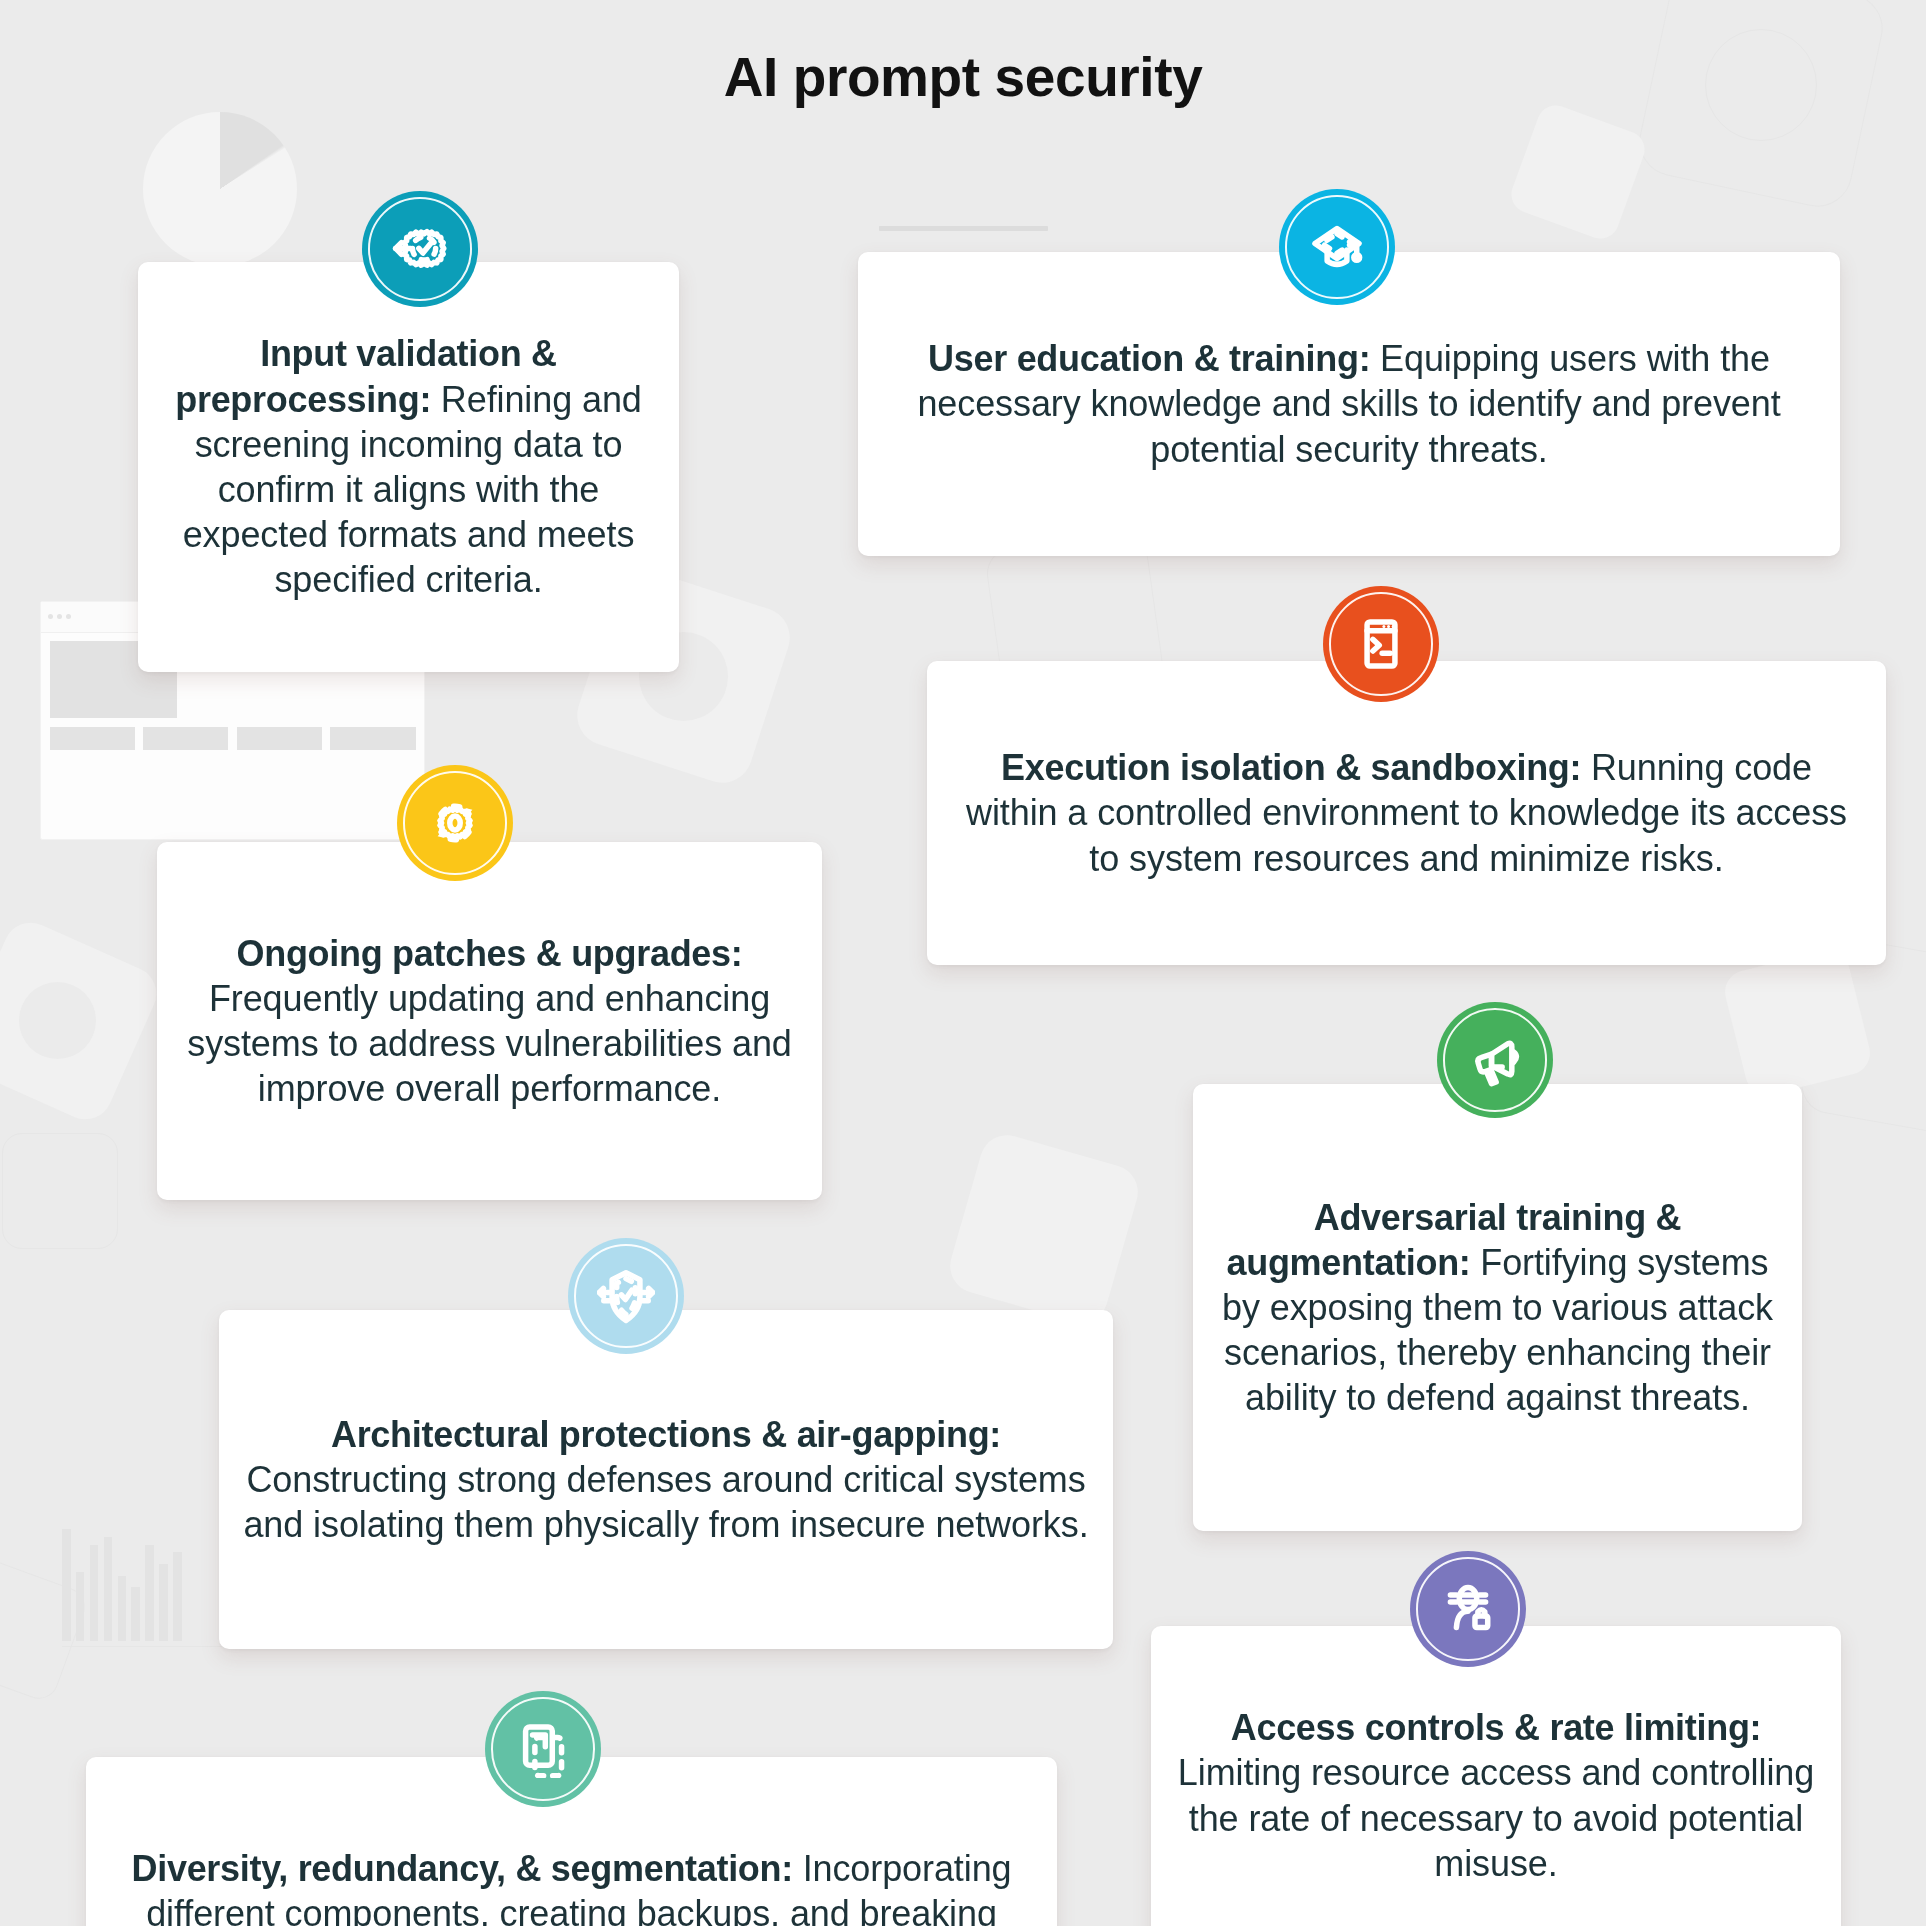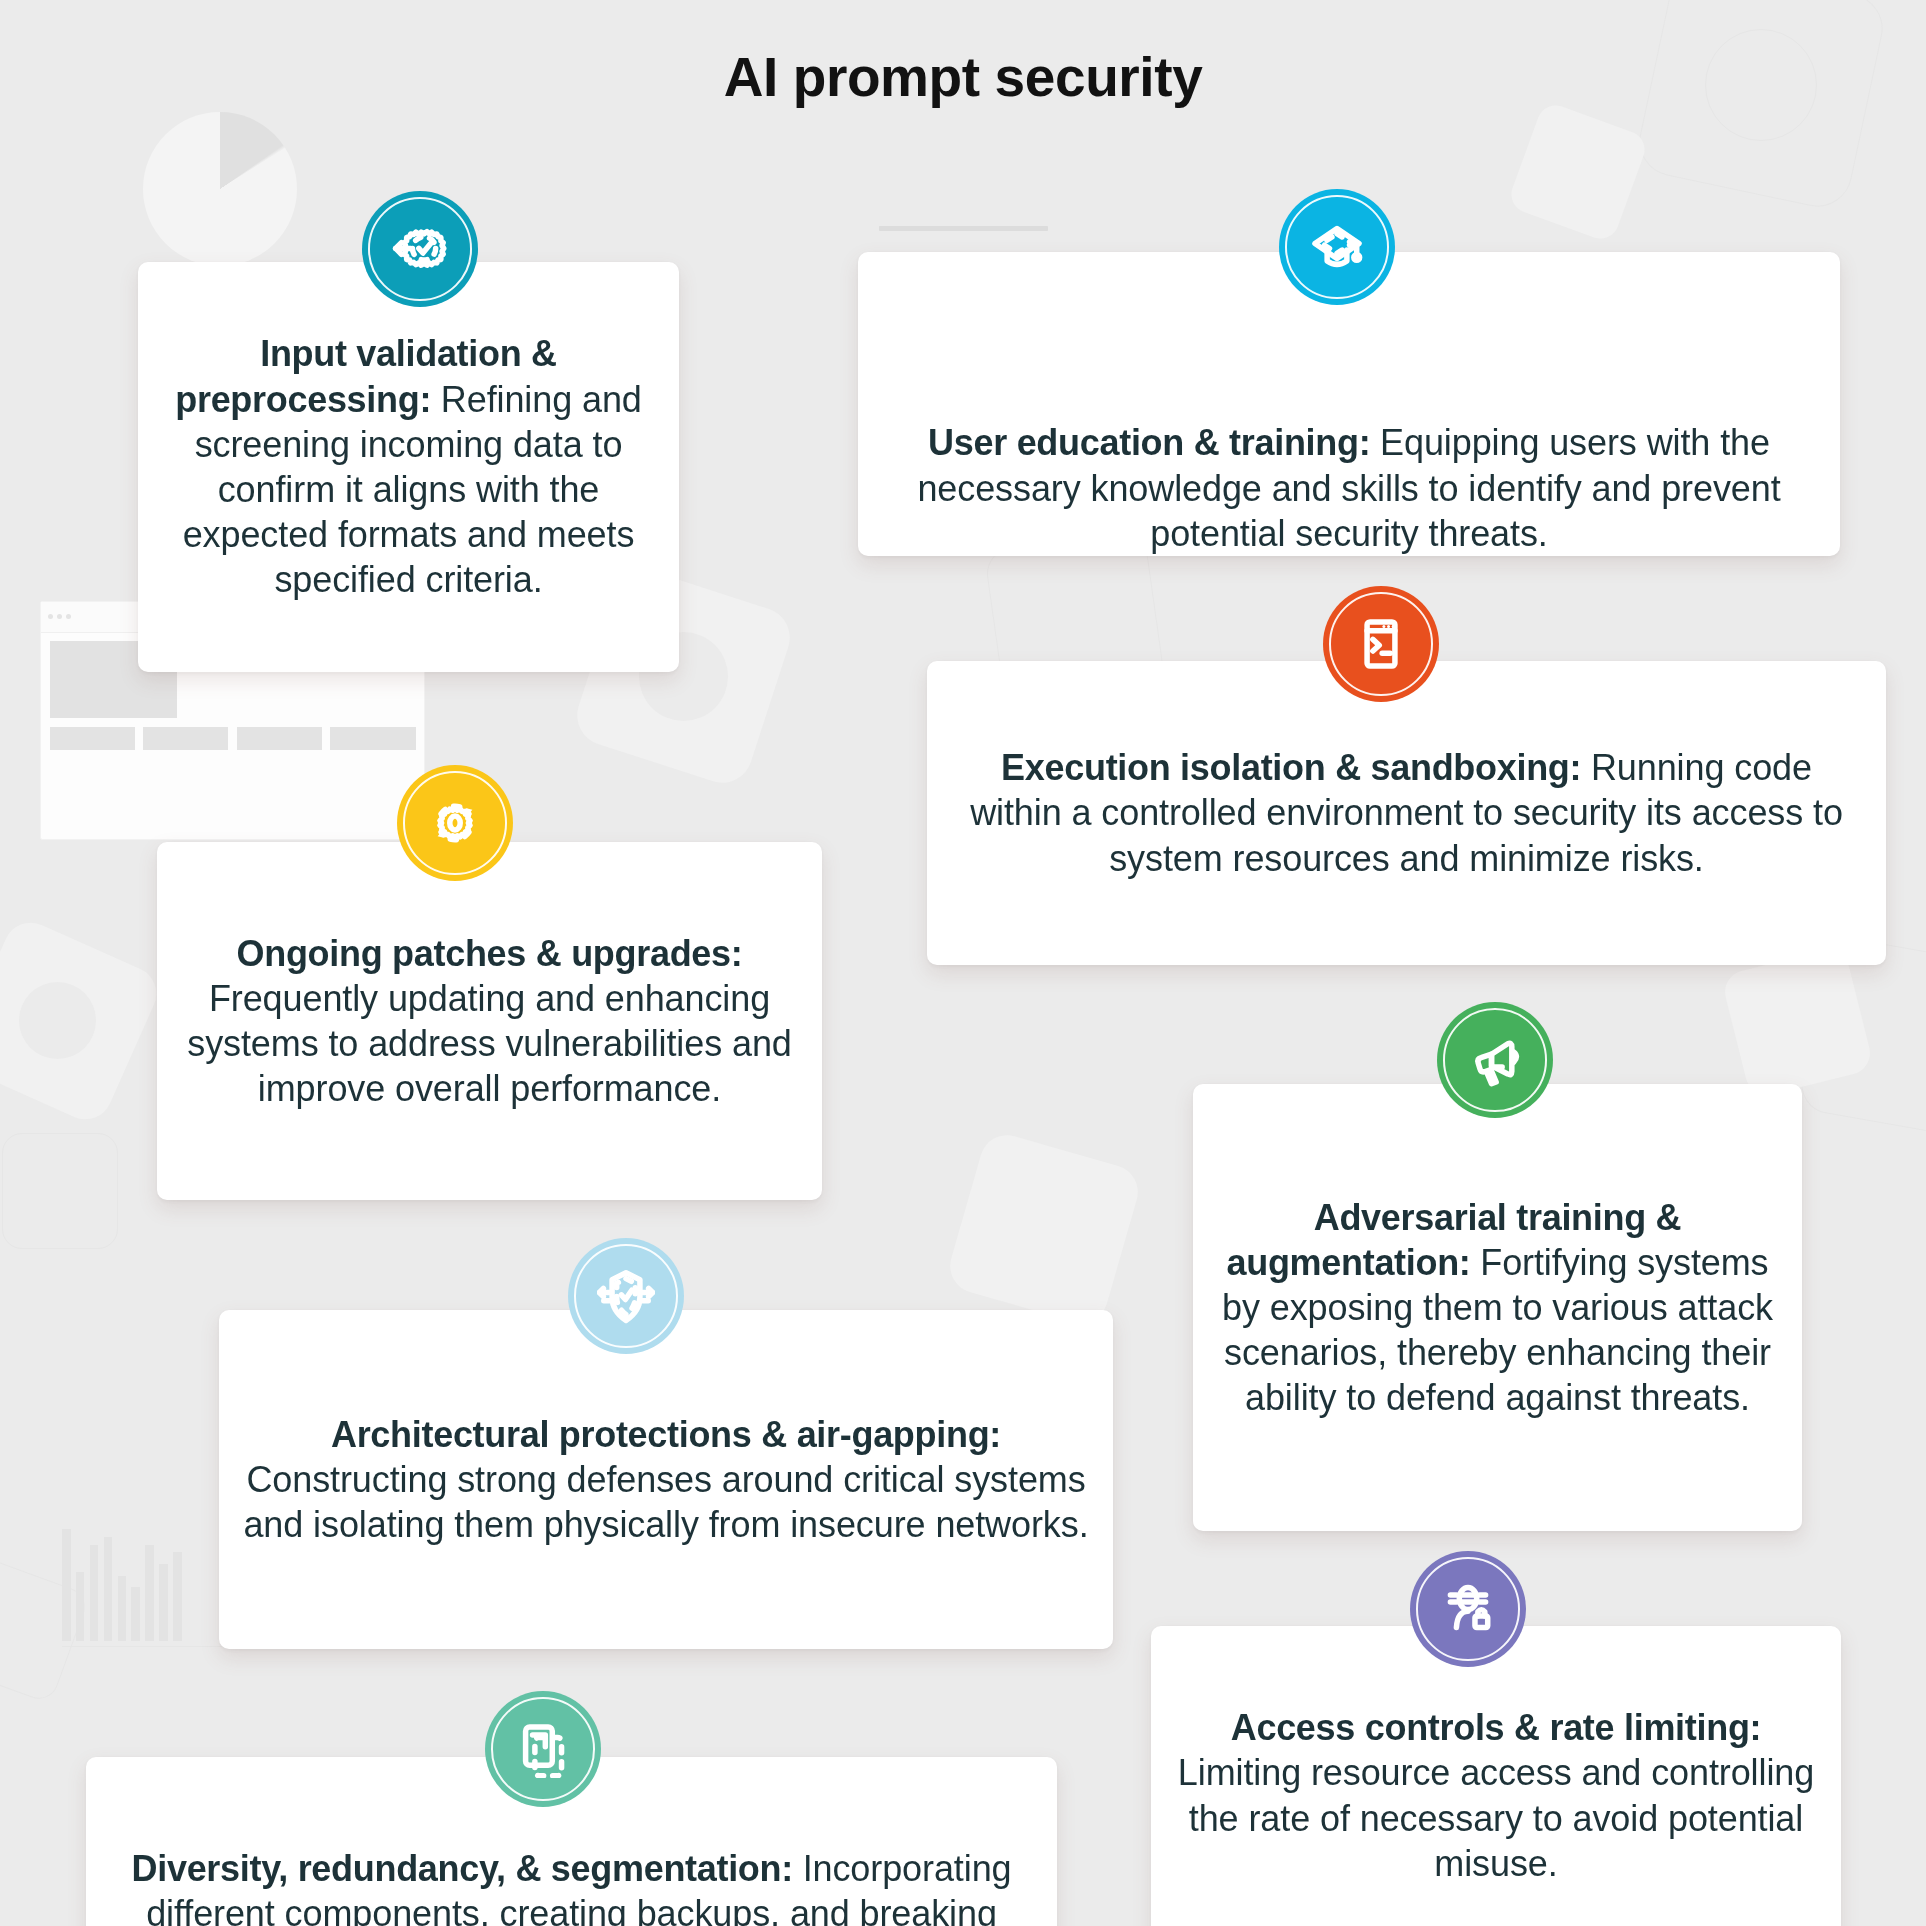--- a/index.html
+++ b/index.html
@@ -236,40 +236,40 @@
 <div class="badge" style="left:362px; top:191px; background:#0C9EB8;">
   <svg viewBox="0 0 100 100">
     <path d="M62 20 L66 24 L70 21 L74 25 L79 24 L81 29 L86 30 L86 36 L90 39 L88 44 L91 49 L88 54 L90 59 L86 62 L86 68 L81 69 L79 74 L74 73 L70 77 L66 74 L62 78 L57 75 L52 78 L48 74 L43 77 L39 73 L34 74 L32 69 L27 68 L27 62 L23 59 L25 54 L22 49 L25 44 L23 39 L27 36 L27 30 L32 29 L34 24 L39 25 L43 21 L48 25 L52 21 L57 24 Z"></path>
     <circle class="dashed" cx="57" cy="49" r="20"></circle>
     <path d="M48 49 L55 57 L68 41"></path>
     <path d="M34 49 L8 49"></path>
     <path d="M18 39 L8 49 L18 59"></path>
   </svg>
 </div>
 
-<div class="card" style="left:834px; top:252px; width:982px; height:304px;justify-content:flex-end;">
+<div class="card" style="left:834px; top:252px; width:982px; height:304px;">
   <div class="card-text">
     <span class="card-title">User education &amp; training: </span>
     <span class="card-body">Equipping users with the necessary knowledge and skills to identify and prevent potential security threats.</span>
   </div>
 </div>
 <div class="badge" style="left:1279px; top:189px; background:#0BB4E3;">
   <svg viewBox="0 0 100 100">
     <path d="M50 18 L88 44 L50 70 L12 44 Z"></path>
     <path class="dashed" d="M50 27 L76 44 L50 61 L24 44 Z"></path>
     <path d="M33 55 L33 74 Q50 86 67 74 L67 55"></path>
     <path d="M84 46 L84 62"></path>
     <circle cx="84" cy="68" r="5"></circle>
   </svg>
 </div>
 
 <div class="card" style="left:903px; top:661px; width:959px; height:304px;">
   <div class="card-text">
     <span class="card-title">Execution isolation &amp; sandboxing: </span>
-    <span class="card-body">Running code within a controlled environment to security its access to system resources and minimize risks.</span>
+    <span class="card-body">Running code within a controlled environment to knowledge its access to system resources and minimize risks.</span>
   </div>
 </div>
 <div class="badge" style="left:1323px; top:586px; background:#E8501E;">
   <svg viewBox="0 0 100 100">
     <rect x="26" y="12" width="48" height="76" rx="5"></rect>
     <path d="M26 27 L74 27"></path>
     <circle class="solidfill" cx="55" cy="20" r="2.6"></circle>
     <circle class="solidfill" cx="63" cy="20" r="2.6"></circle>
     <circle class="solidfill" cx="71" cy="20" r="2.6"></circle>
     <path d="M36 42 L47 52 L36 62"></path>

